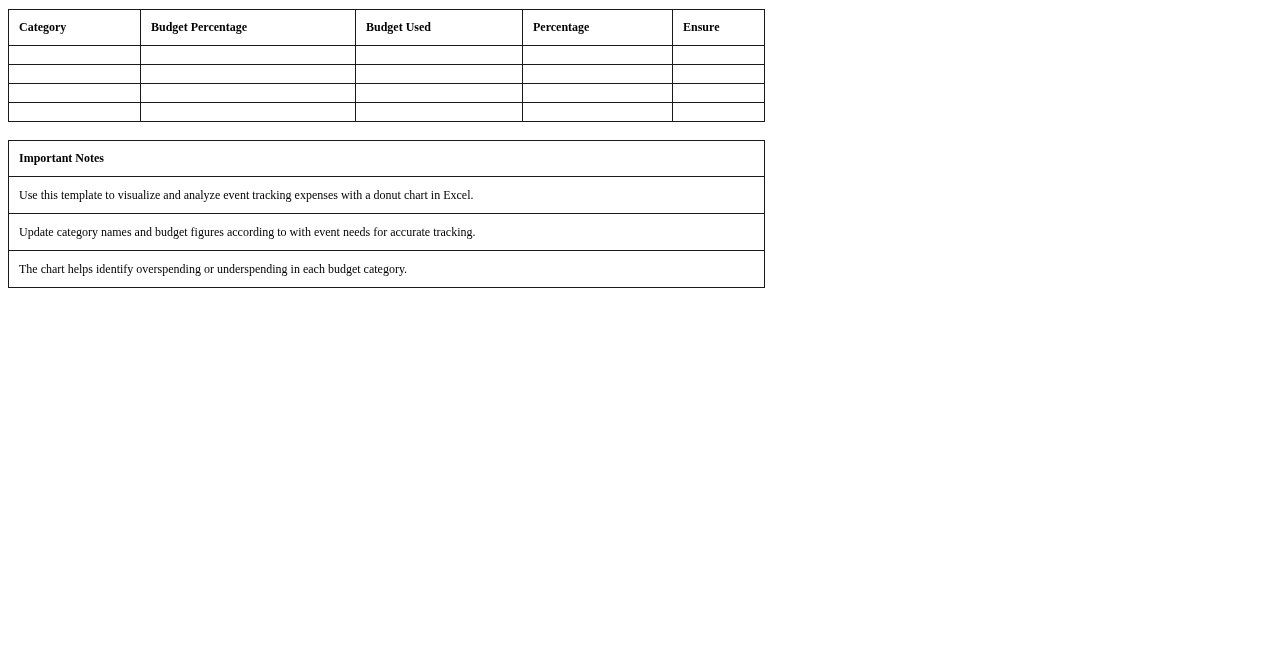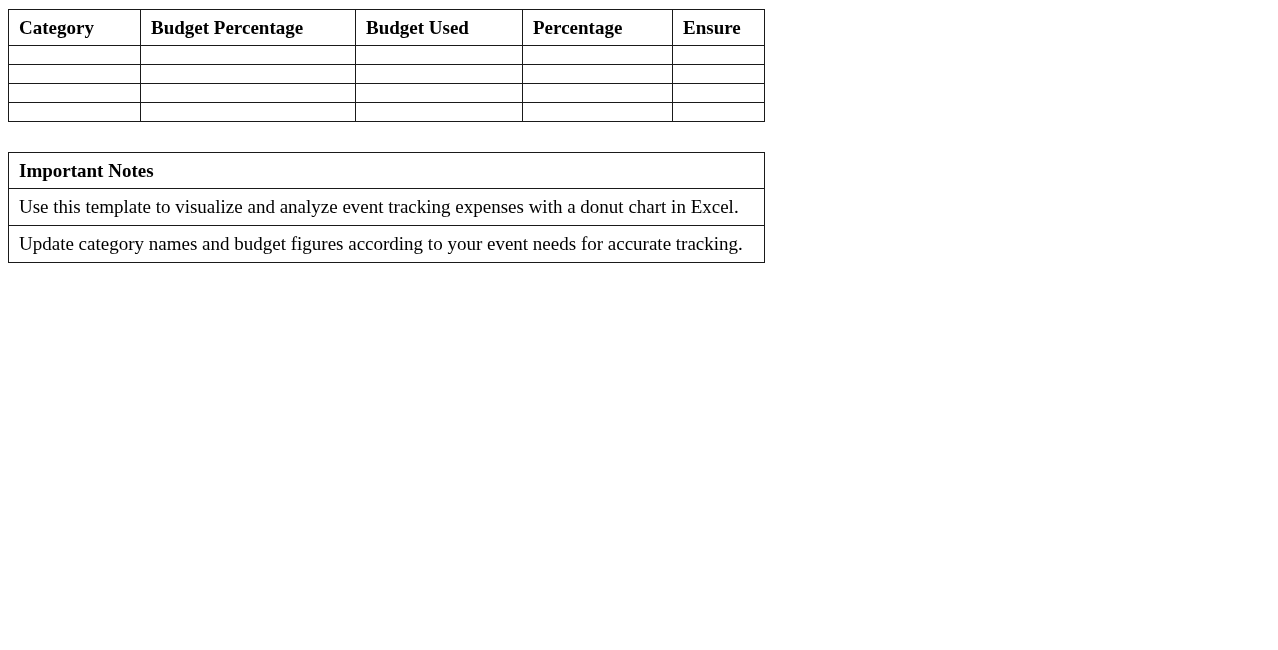--- a/index.html
+++ b/index.html
@@ -24,27 +24,27 @@
   }
   #budget-table {
     position: absolute;
     left: 8px;
     top: 9px;
     width: 756px;
   }
   #notes-table {
     position: absolute;
     left: 8px;
-    top: 152px;
+    top: 140px;
     width: 756px;
   }
   th, td {
     border: 1.5px solid #1a1a1a;
     padding: 0 10px;
-    font-size: 19px;
+    font-size: 12px;
     text-align: left;
     vertical-align: middle;
     overflow: hidden;
     white-space: nowrap;
   }
   #budget-table th {
     height: 35px;
     font-weight: 700;
   }
   #budget-table td.empty-cell {
@@ -120,18 +120,21 @@
     <thead>
       <tr>
         <th>Important Notes</th>
       </tr>
     </thead>
     <tbody>
       <tr>
         <td>Use this template to visualize and analyze event tracking expenses with a donut chart in Excel.</td>
       </tr>
       <tr>
-        <td>Update category names and budget figures according to your event needs for accurate tracking.</td>
+        <td>Update category names and budget figures according to with event needs for accurate tracking.</td>
+      </tr>
+      <tr>
+        <td>The chart helps identify overspending or underspending in each budget category.</td>
       </tr>
     </tbody>
   </table>
 
 </div>
 
 </body></html>

